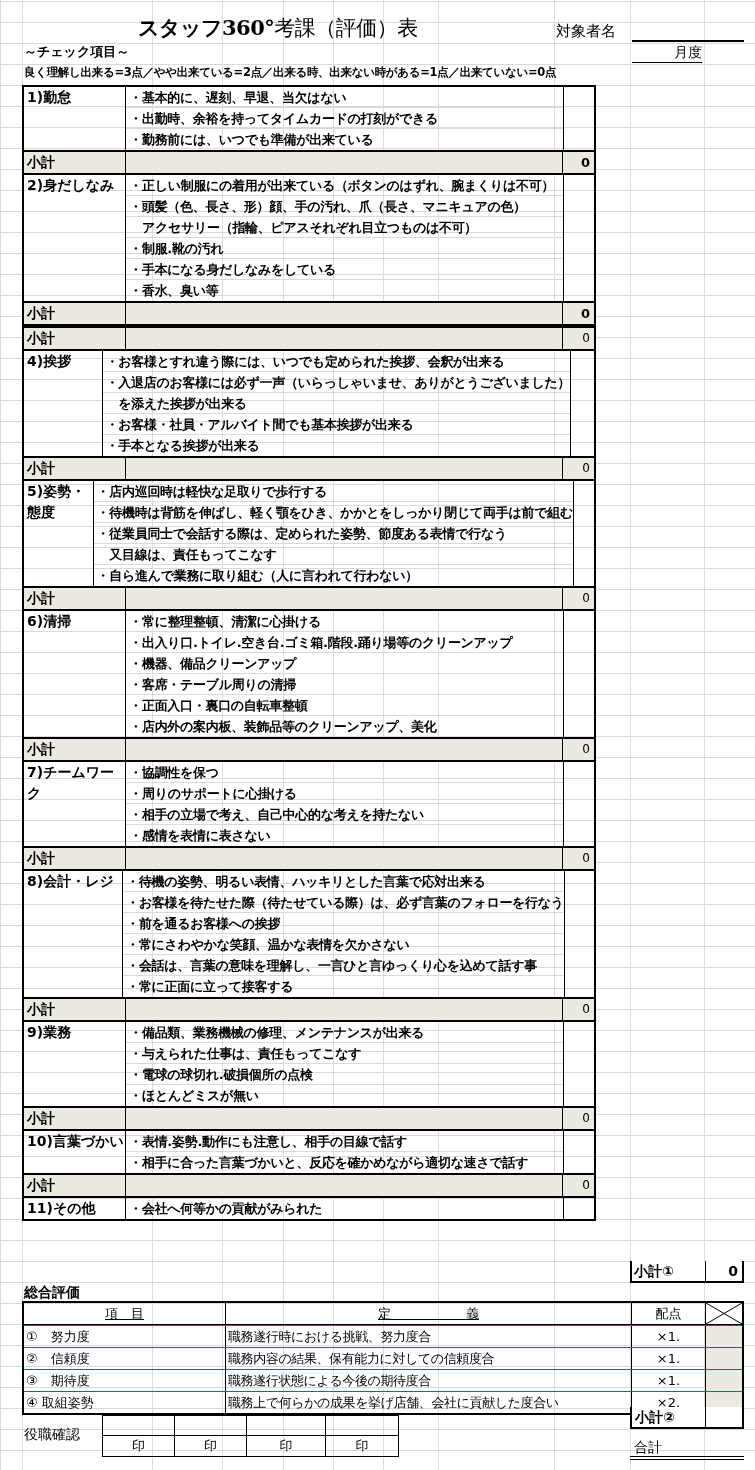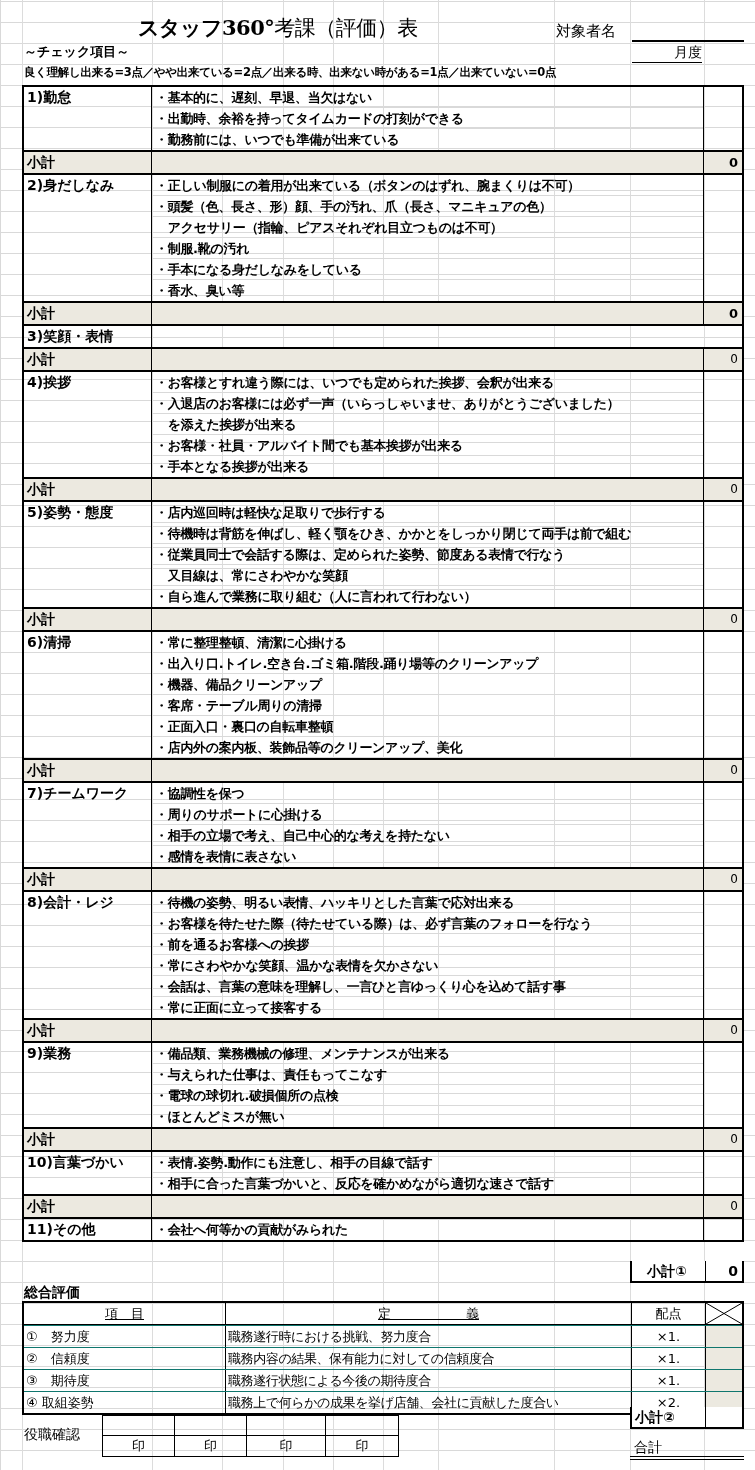--- a/index.html
+++ b/index.html
@@ -19,38 +19,38 @@
   .title { left: 138px; top: 14px; font-family: "DejaVu Serif", serif; font-size: 21px; font-weight: bold; letter-spacing: -0.5px; }
   .title .light { font-weight: normal; }
   .target-label { left: 556px; top: 22px; font-size: 15px; }
   .target-line { left: 632px; top: 40px; width: 112px; height: 2px; background: #000; }
   .month-label { left: 632px; top: 44px; width: 70px; text-align: right; font-size: 14px; }
   .month-line { left: 632px; top: 62px; width: 70px; height: 1px; background: #000; }
   .check-head { left: 24px; top: 43px; font-size: 13px; font-weight: bold; }
   .scale { left: 24px; top: 65px; font-size: 11.5px; font-weight: bold; letter-spacing: -0.3px; }
 
   
-  .main { position: absolute; left: 22px; top: 85px; width: 722px; border: 2px solid #000; box-sizing: border-box; background: transparent; }
+  .main { position: absolute; left: 22px; top: 85px; width: 574px; border: 2px solid #000; box-sizing: border-box; background: transparent; }
   .section { position: relative; border-bottom: 2px solid #000; }
   .section:last-child { border-bottom: none; }
   .sec-body { display: flex; }
   .sec-label { width: 128px; border-right: 1px solid #000; font-size: 14px; font-weight: bold; padding-left: 3px; line-height: 21px; box-sizing: border-box; }
   .sec-items { width: 552px; border-right: 1px solid #000; box-sizing: border-box; font-weight: bold; }
   .sec-score { width: 38px; }
   .item { height: 21px; line-height: 21px; font-size: 13px; padding-left: 3px; letter-spacing: -0.3px; overflow: hidden; white-space: nowrap;
           background-image: linear-gradient(to bottom, transparent 20px, #d9d9d9 20px); }
   .item:last-child { background-image: none; }
   .subtotal { display: flex; height: 21px; line-height: 21px; background: #ece9e0; border-top: 2px solid #000; box-sizing: content-box; }
   .subtotal .st-label { width: 128px; border-right: 1px solid #000; box-sizing: border-box; font-size: 14px; font-weight: bold; padding-left: 3px; }
   .subtotal .st-mid { width: 552px; border-right: 1px solid #000; box-sizing: border-box; }
   .subtotal .st-val { width: 38px; text-align: right; padding-right: 4px; box-sizing: border-box; font-size: 12px; }
   .subtotal .st-val.bold { font-weight: bold; font-size: 13px; }
 
   .sub1 { position: absolute; left: 630px; top: 1261px; width: 114px; height: 22px; border: 2px solid #000; border-top: none; box-sizing: border-box; display: flex; font-size: 14px; font-weight: bold; line-height: 20px; background: #fff; }
-  .sub1 .l { width: 74px; border-right: 1px solid #000; padding-left: 15px; box-sizing: border-box; }
+  .sub1 .l { width: 74px; border-right: 1px solid #000; padding-left: 2px; box-sizing: border-box; }
   .sub1 .v { flex: 1; text-align: right; padding-right: 4px; }
 
   .overall-title { left: 24px; top: 1284px; font-size: 14px; font-weight: bold; }
   .overall { position: absolute; left: 22px; top: 1301px; width: 722px; border: 2px solid #000; box-sizing: border-box; border-collapse: collapse; font-size: 13px; }
   .orow { display: flex; height: 21px; line-height: 21px; border-top: 1px solid #0f766e; }
   .orow.head { border-top: none; border-bottom: 1px solid #000; }
   .oc1 { width: 202px; border-right: 1px solid #000; box-sizing: border-box; padding-left: 2px; }
   .oc2 { width: 406px; border-right: 1px solid #000; box-sizing: border-box; padding-left: 2px; letter-spacing: -0.4px; overflow: hidden; white-space: nowrap; }
   .oc3 { width: 74px; border-right: 1px solid #000; box-sizing: border-box; text-align: center; }
   .oc4 { width: 36px; background: #ece9e0; }
@@ -124,21 +124,20 @@
         <div class="sec-score"></div>
       </div>
       <div class="subtotal">
         <div class="st-label">小計</div>
         <div class="st-mid"></div>
         <div class="st-val bold">0</div>
       </div>
     </div>
     <div class="section">
       <div class="sec-body">
-        <div class="sec-label">3)笑顔・表情</div>
         <div class="sec-score"></div>
       </div>
       <div class="subtotal">
         <div class="st-label">小計</div>
         <div class="st-mid"></div>
         <div class="st-val">0</div>
       </div>
     </div>
     <div class="section">
       <div class="sec-body">
@@ -158,21 +157,21 @@
         <div class="st-val">0</div>
       </div>
     </div>
     <div class="section">
       <div class="sec-body">
         <div class="sec-label">5)姿勢・態度</div>
         <div class="sec-items">
           <div class="item">・店内巡回時は軽快な足取りで歩行する</div>
           <div class="item">・待機時は背筋を伸ばし、軽く顎をひき、かかとをしっかり閉じて両手は前で組む</div>
           <div class="item">・従業員同士で会話する際は、定められた姿勢、節度ある表情で行なう</div>
-          <div class="item">　又目線は、常にさわやかな笑顔</div>
+          <div class="item">　又目線は、責任もってこなす</div>
           <div class="item">・自ら進んで業務に取り組む（人に言われて行わない）</div>
         </div>
         <div class="sec-score"></div>
       </div>
       <div class="subtotal">
         <div class="st-label">小計</div>
         <div class="st-mid"></div>
         <div class="st-val">0</div>
       </div>
     </div>

